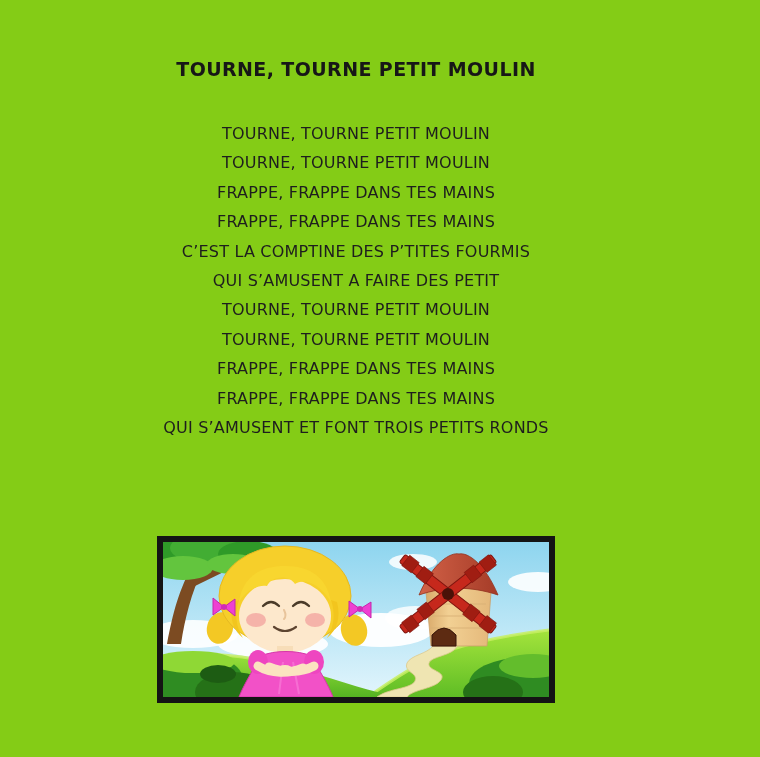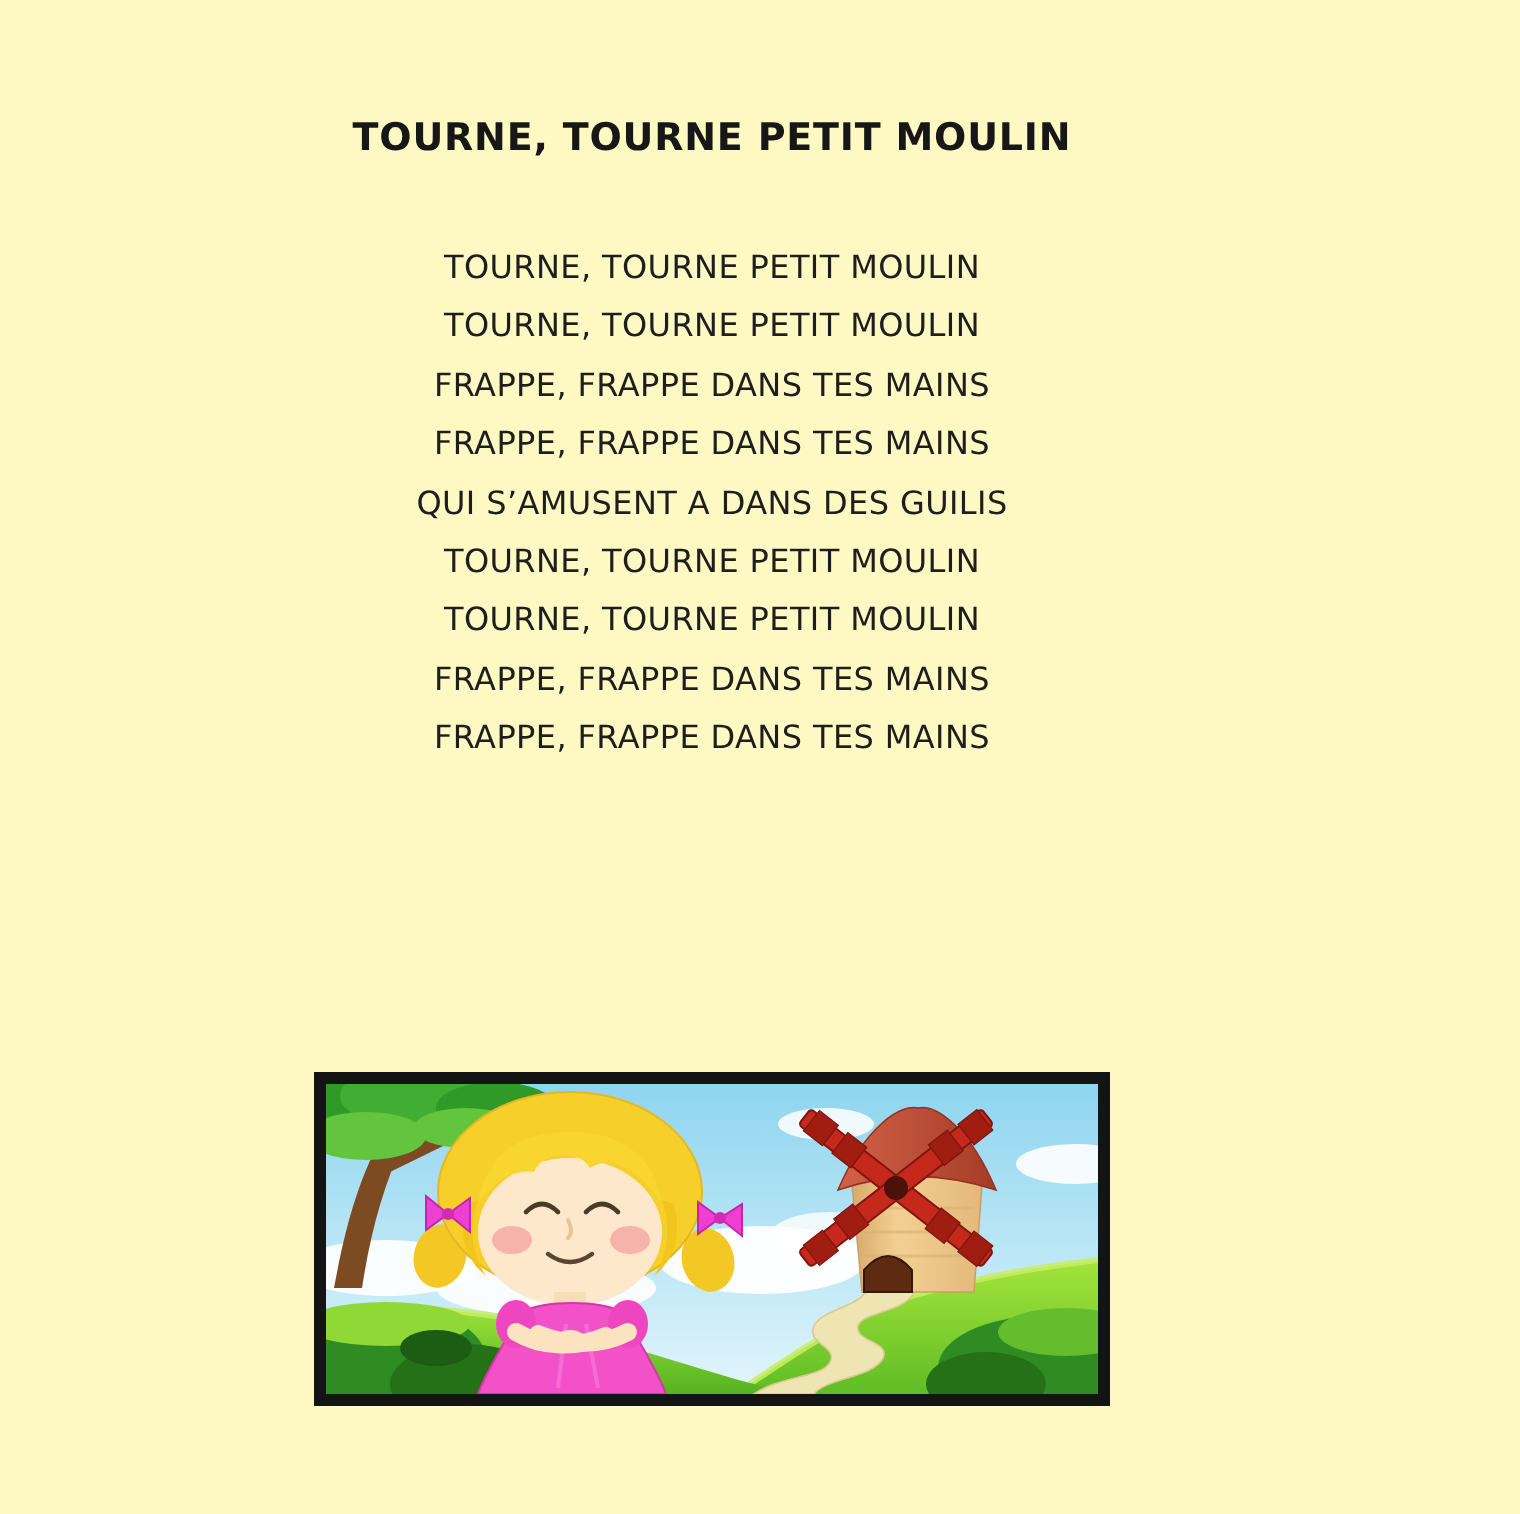--- a/index.html
+++ b/index.html
@@ -1,19 +1,19 @@
 <!DOCTYPE html>
 <html><head>
 <meta charset="utf-8">
 <style>
   html,body{margin:0;padding:0;background:#ffffff;}
   .page{
     position:relative;
     width:760px;height:757px;
-    background:#fef9c3;
+    background:#84cc16;
     overflow:hidden;
     font-family:"DejaVu Sans","Liberation Sans",sans-serif;
   }
   .doc-title{
     position:absolute;left:0;top:58px;width:712px;
     margin:0;text-align:center;
     font-size:19px;font-weight:bold;letter-spacing:0.4px;
     color:#171717;
   }
   .lyrics{
@@ -39,25 +39,27 @@
 
 <div class="page">
 
   <h1 class="doc-title">TOURNE, TOURNE PETIT MOULIN</h1>
 
   <div class="lyrics">
     <p>TOURNE, TOURNE PETIT MOULIN</p>
     <p>TOURNE, TOURNE PETIT MOULIN</p>
     <p>FRAPPE, FRAPPE DANS TES MAINS</p>
     <p>FRAPPE, FRAPPE DANS TES MAINS</p>
-    <p>QUI S’AMUSENT A DANS DES GUILIS</p>
+    <p>C’EST LA COMPTINE DES P’TITES FOURMIS</p>
+    <p>QUI S’AMUSENT A FAIRE DES PETIT</p>
     <p>TOURNE, TOURNE PETIT MOULIN</p>
     <p>TOURNE, TOURNE PETIT MOULIN</p>
     <p>FRAPPE, FRAPPE DANS TES MAINS</p>
     <p>FRAPPE, FRAPPE DANS TES MAINS</p>
+    <p>QUI S’AMUSENT ET FONT TROIS PETITS RONDS</p>
   </div>
 
   <div class="illustration-frame">
     <svg viewBox="0 0 386 155" preserveAspectRatio="none">
       <defs>
         <linearGradient id="skyGrad" x1="0" y1="0" x2="0" y2="1">
           <stop offset="0" stop-color="#8ed5ef"></stop>
           <stop offset="1" stop-color="#e2f5fc"></stop>
         </linearGradient>
         <linearGradient id="hillGrad" x1="0" y1="0" x2="0" y2="1">

